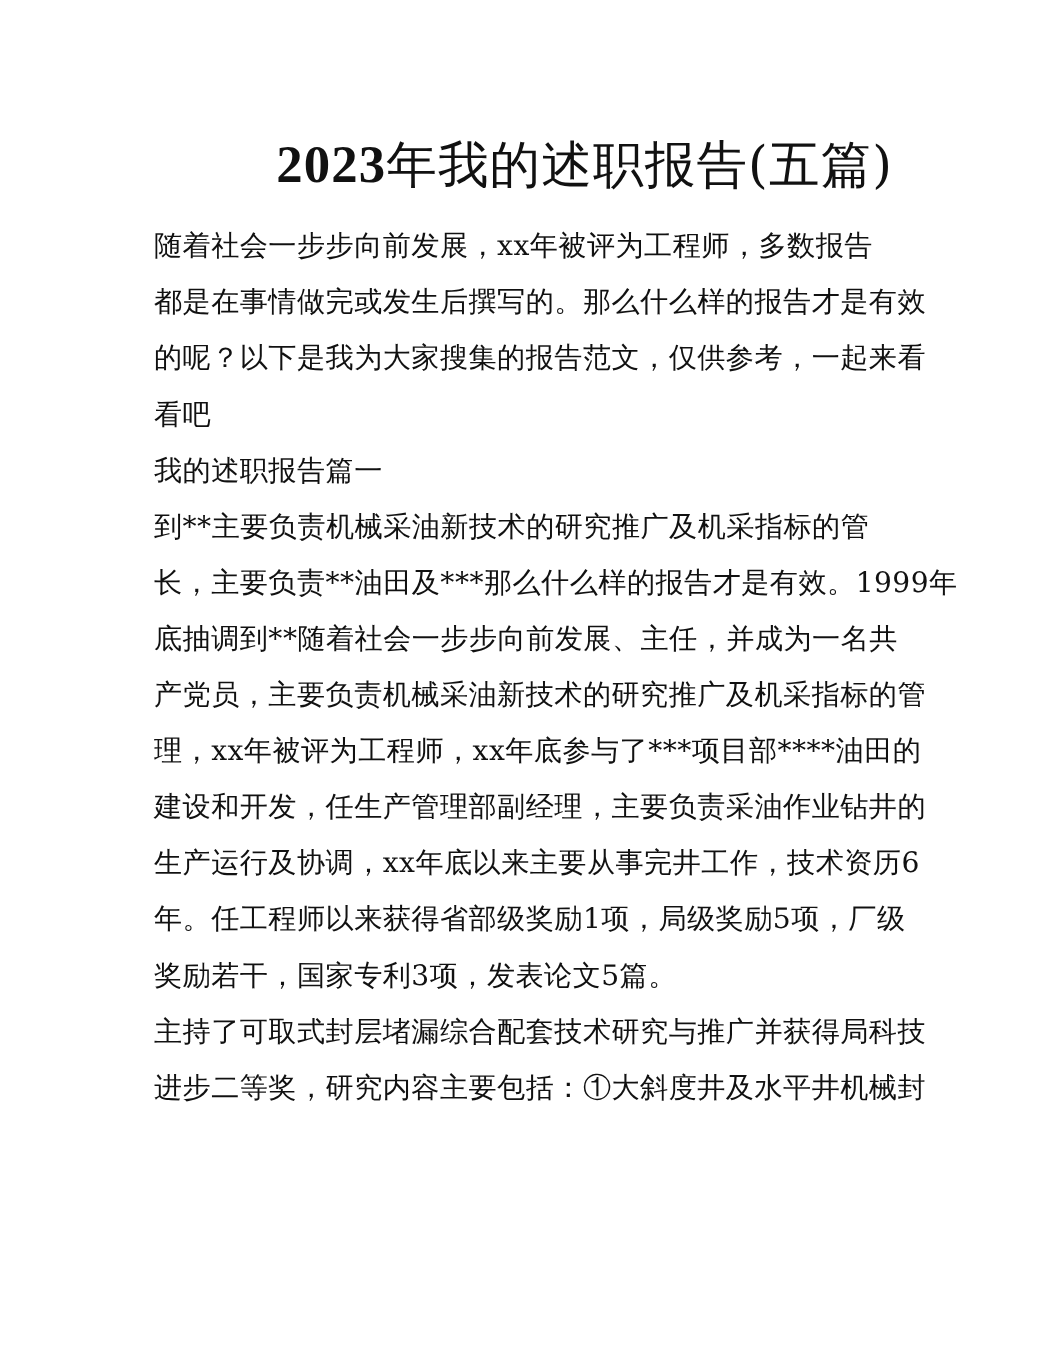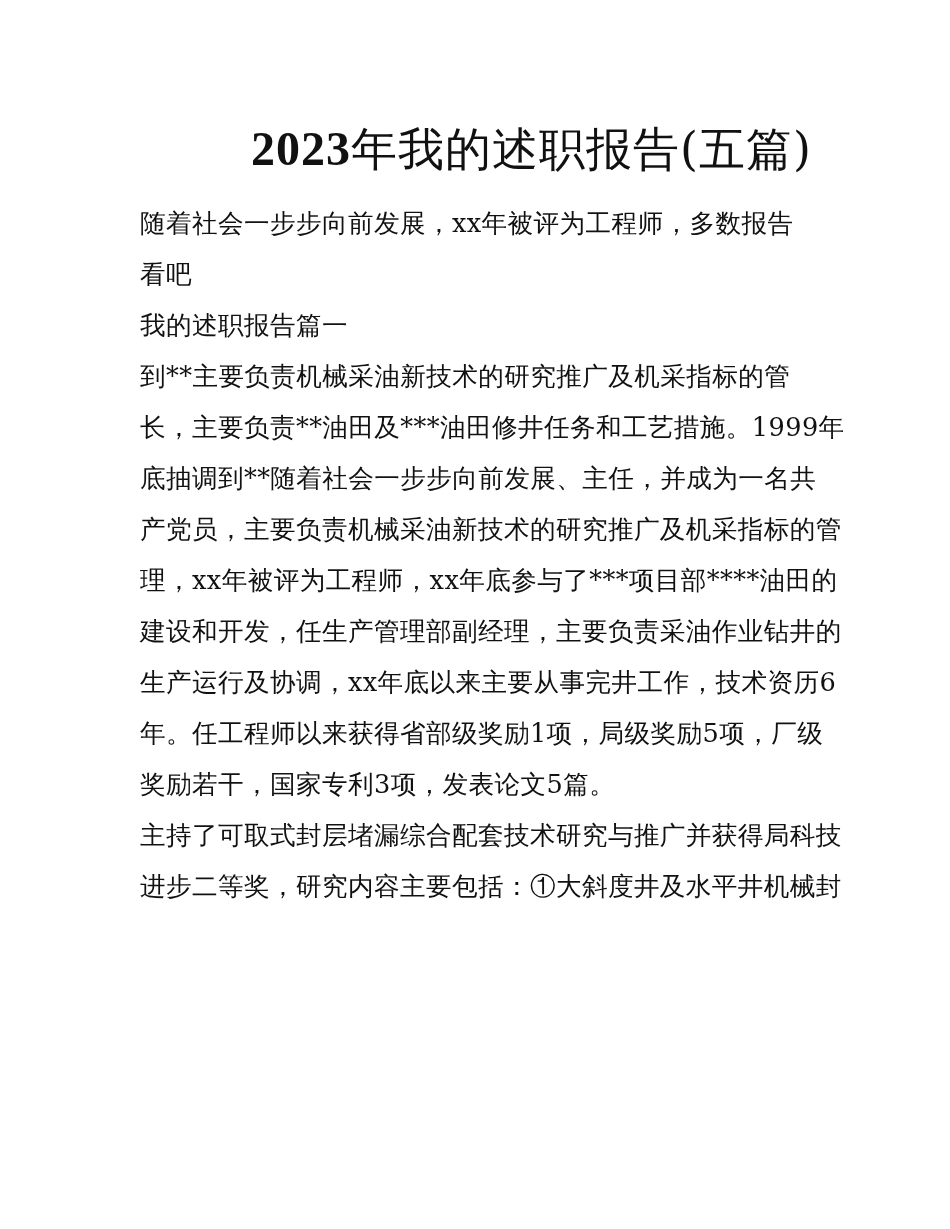--- a/index.html
+++ b/index.html
@@ -10,24 +10,26 @@
   .title .num { font-family: "Liberation Serif", serif; font-weight: bold; font-size: 48px; }
   .line { font-size: 25.6px; line-height: 51px; height: 51px; white-space: nowrap; letter-spacing: 0.4px; }
 </style>
 </head>
 <body>
 
 <div class="page">
   <h1 class="title"><span class="num">2023</span><span>年我的述职报告(五篇)</span></h1>
   <div>
     <div class="line">随着社会一步步向前发展，xx年被评为工程师，多数报告</div>
+    <div class="line">都是在事情做完或发生后撰写的。那么什么样的报告才是有效</div>
+    <div class="line">的呢？以下是我为大家搜集的报告范文，仅供参考，一起来看</div>
     <div class="line">看吧</div>
     <div class="line">我的述职报告篇一</div>
     <div class="line">到**主要负责机械采油新技术的研究推广及机采指标的管</div>
-    <div class="line">长，主要负责**油田及***油田修井任务和工艺措施。1999年</div>
+    <div class="line">长，主要负责**油田及***那么什么样的报告才是有效。1999年</div>
     <div class="line">底抽调到**随着社会一步步向前发展、主任，并成为一名共</div>
     <div class="line">产党员，主要负责机械采油新技术的研究推广及机采指标的管</div>
     <div class="line">理，xx年被评为工程师，xx年底参与了***项目部****油田的</div>
     <div class="line">建设和开发，任生产管理部副经理，主要负责采油作业钻井的</div>
     <div class="line">生产运行及协调，xx年底以来主要从事完井工作，技术资历6</div>
     <div class="line">年。任工程师以来获得省部级奖励1项，局级奖励5项，厂级</div>
     <div class="line">奖励若干，国家专利3项，发表论文5篇。</div>
     <div class="line">主持了可取式封层堵漏综合配套技术研究与推广并获得局科技</div>
     <div class="line">进步二等奖，研究内容主要包括：①大斜度井及水平井机械封</div>
   </div>

